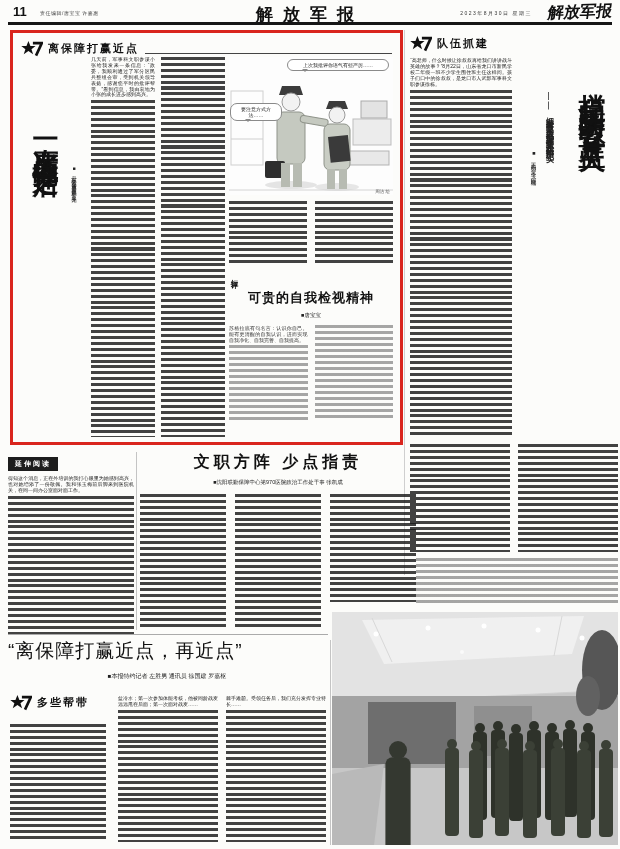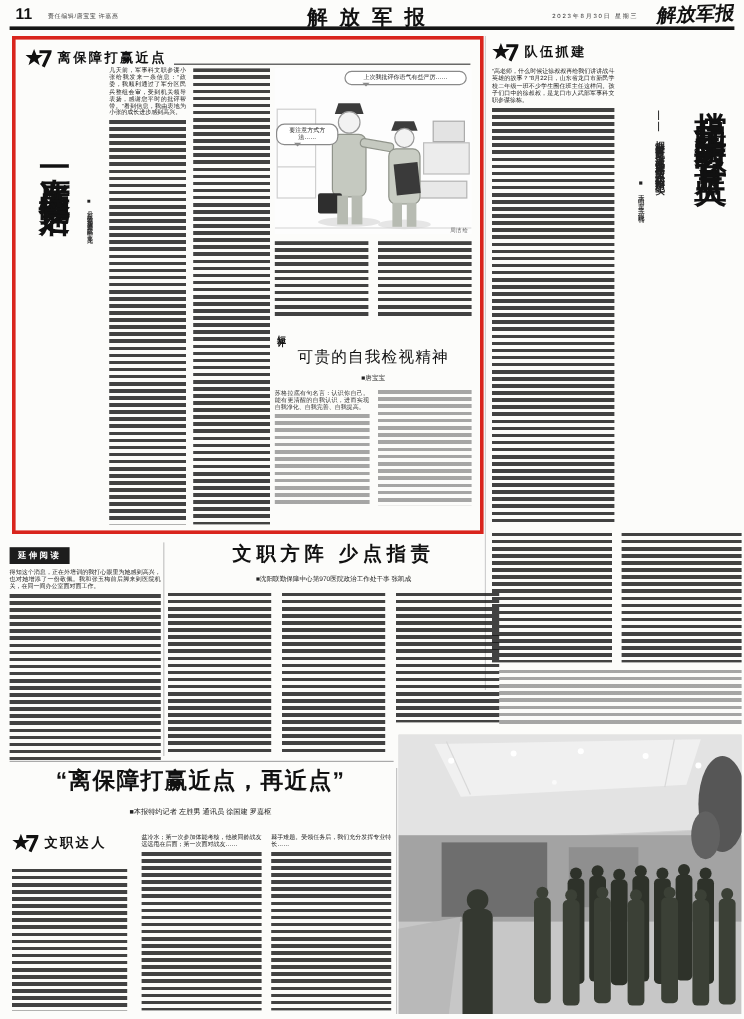--- a/index.html
+++ b/index.html
@@ -88,21 +88,21 @@
       <div class="bubble" style="left:58px;top:2px;width:92px;">上次我批评你语气有些严厉……</div>
       <div class="bubble" style="left:1px;top:46px;width:42px;">要注意方式方法……</div>
       <div class="abs" style="right:3px;bottom:1px;font-size:4.5px;color:#555;">周洁 绘</div>
     </div>
 
     <div class="abs fill" style="left:216px;top:168px;width:78px;height:64px;"></div>
     <div class="abs fill" style="left:302px;top:168px;width:78px;height:64px;"></div>
 
     <div class="abs" style="left:216px;top:240px;width:164px;height:162px;">
       <div class="abs v" style="left:0;top:0;font-size:7.5px;font-weight:bold;letter-spacing:2px;">短评</div>
-      <div style="text-align:center;padding-top:16px;font-size:13px;font-weight:normal;letter-spacing:1px;">可贵的自我检视精神</div>
+      <div style="text-align:center;padding-top:16px;font-size:13px;font-weight:bold;letter-spacing:1px;">可贵的自我检视精神</div>
       <div style="text-align:center;margin-top:5px;font-size:5.5px;color:#222;">■唐宝宝</div>
       <div style="display:flex;gap:7px;margin-top:6px;height:96px;">
         <div style="flex:1;display:flex;flex-direction:column;">
           <div class="ts">苏格拉底有句名言：认识你自己。能有更清醒的自我认识，进而实现自我净化、自我完善、自我提高。</div>
           <div class="fill-light" style="flex:1;margin-top:2px;"></div>
         </div>
         <div class="fill-light" style="flex:1;"></div>
       </div>
     </div>
   </div>
@@ -153,30 +153,30 @@
       <div class="fill" style="flex:1;height:134px;"></div>
       <div class="fill" style="flex:1;height:134px;"></div>
       <div class="fill" style="flex:1;height:108px;"></div>
     </div>
   </div>
 
   <div class="abs hairline-h" style="left:8px;top:634px;width:320px;"></div>
   <div class="abs hairline-v" style="left:330px;top:640px;height:205px;background:#c4c4c4;"></div>
 
   <div class="abs" style="left:8px;top:638px;width:318px;height:207px;">
-    <div style="text-align:center;font-size:19px;font-weight:bold;letter-spacing:1px;">“离保障打赢近点，再近点”</div>
+    <div style="font-size:19px;font-weight:normal;letter-spacing:1px;">“离保障打赢近点，再近点”</div>
     <div style="text-align:center;margin-top:8px;font-size:6px;color:#222;">■本报特约记者 左胜男 通讯员 徐国建 罗嘉枢</div>
     <div class="kicker abs" style="left:2px;top:56px;width:120px;">
       <span class="star">
         <svg width="22" height="17" viewBox="0 0 24 19">
             <polygon points="8,1 10.2,6.6 16,6.6 11.4,10.2 13.2,16 8,12.4 2.8,16 4.6,10.2 0,6.6 5.8,6.6" fill="#111"></polygon>
             <path d="M13 3.5 L23 3.5 L16.5 17.5" stroke="#111" stroke-width="3" fill="none"></path>
           </svg>
       </span>
-      <span class="lbl">文职达人</span>
+      <span class="lbl">多些帮带</span>
     </div>
     <div class="abs fill" style="left:2px;top:86px;width:96px;height:118px;"></div>
     <div class="abs" style="left:110px;top:58px;width:100px;height:146px;display:flex;flex-direction:column;">
       <div class="t">盆冷水；第一次参加体能考核，他被同龄战友远远甩在后面；第一次面对战友……</div>
       <div class="fill" style="flex:1;margin-top:2px;"></div>
     </div>
     <div class="abs" style="left:218px;top:58px;width:100px;height:146px;display:flex;flex-direction:column;">
       <div class="t">棘手难题。受领任务后，我们充分发挥专业特长……</div>
       <div class="fill" style="flex:1;margin-top:2px;"></div>
     </div>

